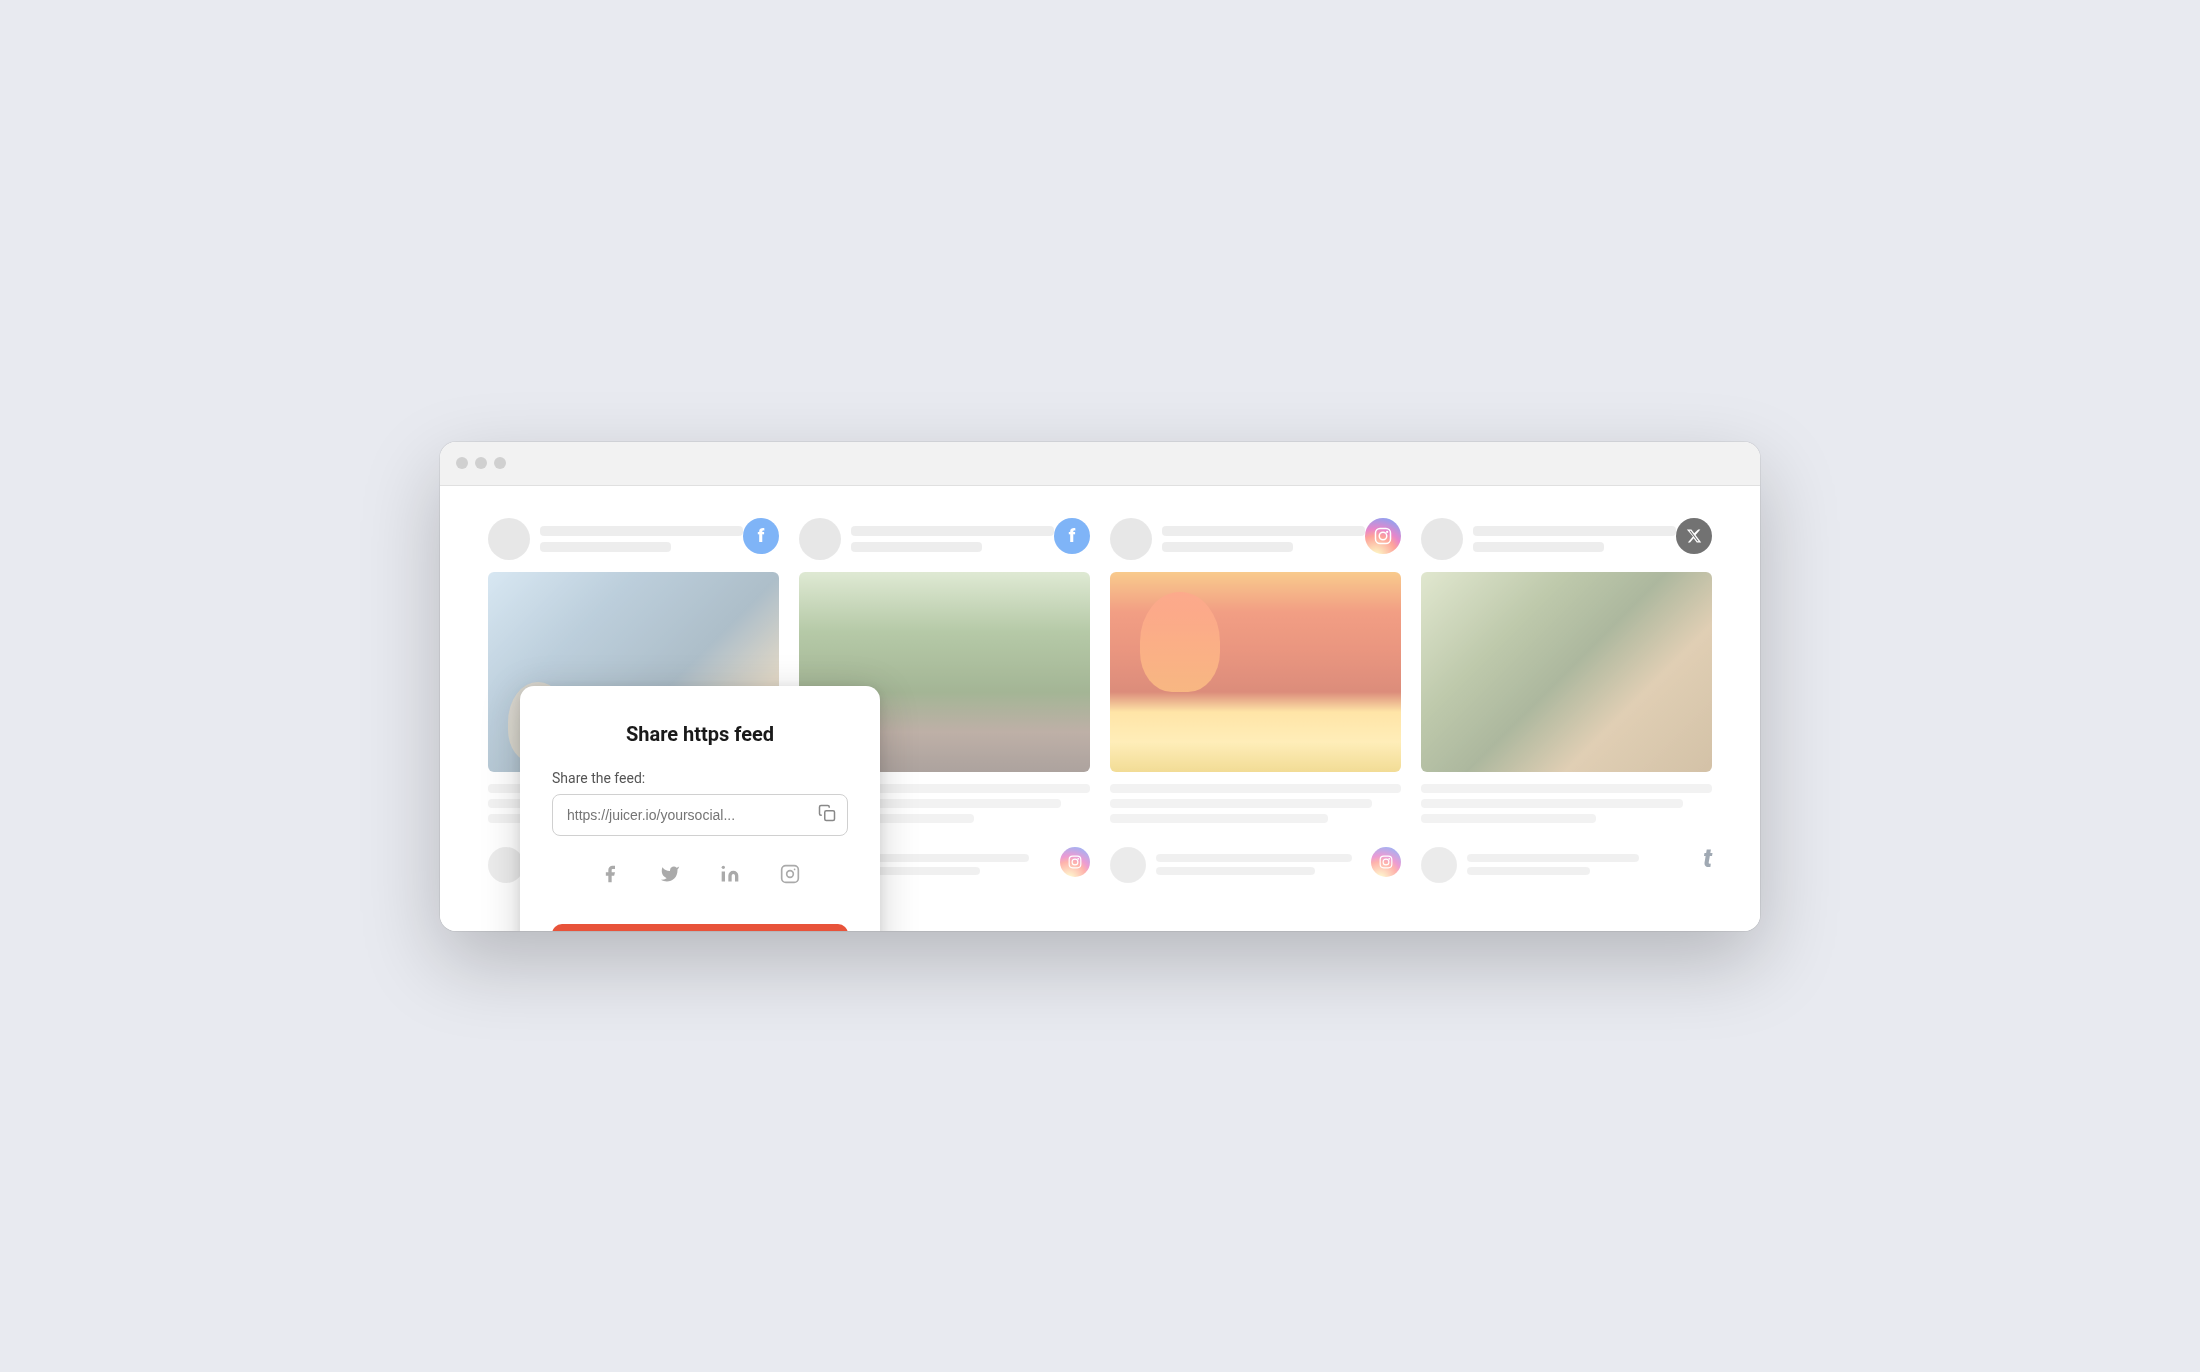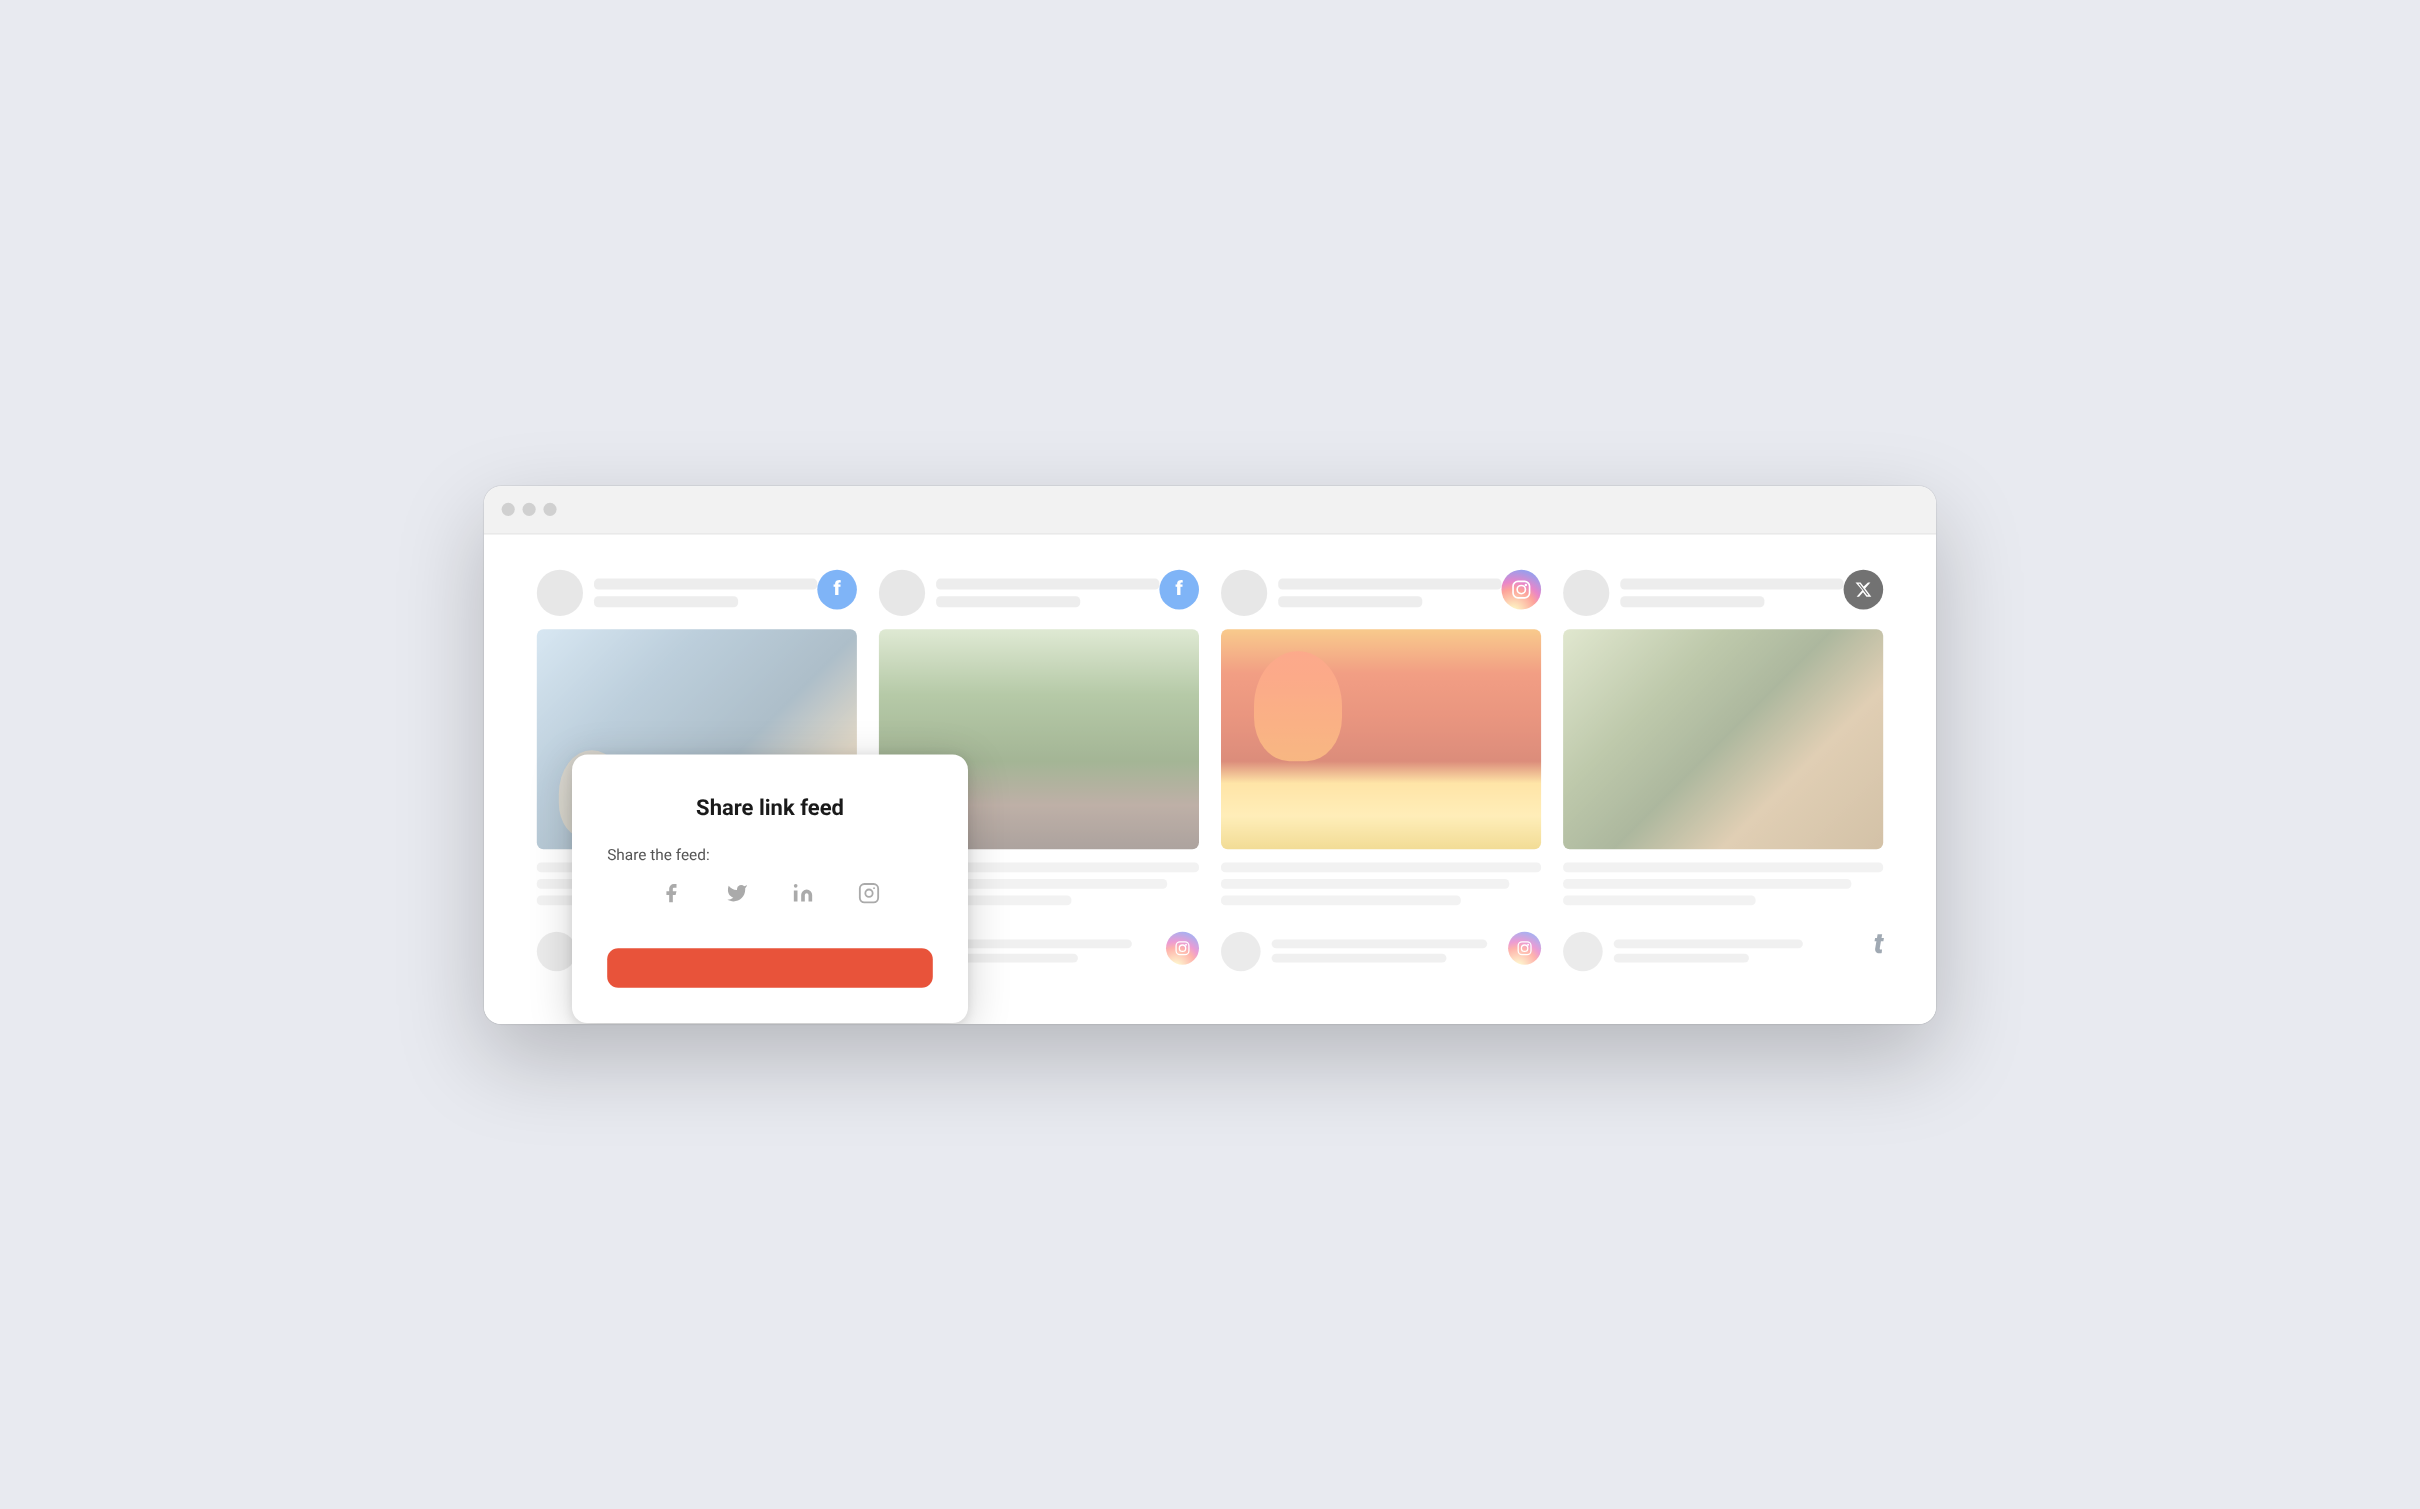--- a/index.html
+++ b/index.html
@@ -491,24 +491,33 @@
         <div class="small-lines">
           <div class="small-line" style="width:70%"></div>
           <div class="small-line" style="width:50%"></div>
         </div>
         <div class="small-badge" style="color:#2f4358;font-size:26px;font-weight:900;font-style:italic;right:0;top:-4px;">t</div>
       </div>
 
     </div>
 
     <div class="share-modal">
-      <div class="modal-title">Share link feed</div>
+      <div class="modal-title">Share https feed</div>
 
       <div class="share-link-label">Share the feed:</div>
 
+      <div class="share-link-input-wrapper">
+        <input type="text" class="share-link-input" readonly="" placeholder="https://juicer.io/yoursocial..." style="">
+        <span class="copy-icon">
+          <svg width="18" height="18" viewBox="0 0 24 24" fill="none" stroke="#888" stroke-width="2">
+            <rect x="9" y="9" width="13" height="13" rx="2"></rect>
+            <path d="M5 15H4a2 2 0 01-2-2V4a2 2 0 012-2h9a2 2 0 012 2v1"></path>
+          </svg>
+        </span>
+      </div>
 
       <div class="social-share-icons">
 
         <div class="social-icon-btn">
           <svg width="20" height="20" viewBox="0 0 24 24" fill="#aaa">
             <path d="M18 2h-3a5 5 0 00-5 5v3H7v4h3v8h4v-8h3l1-4h-4V7a1 1 0 011-1h3z"></path>
           </svg>
         </div>
 
         <div class="social-icon-btn">

